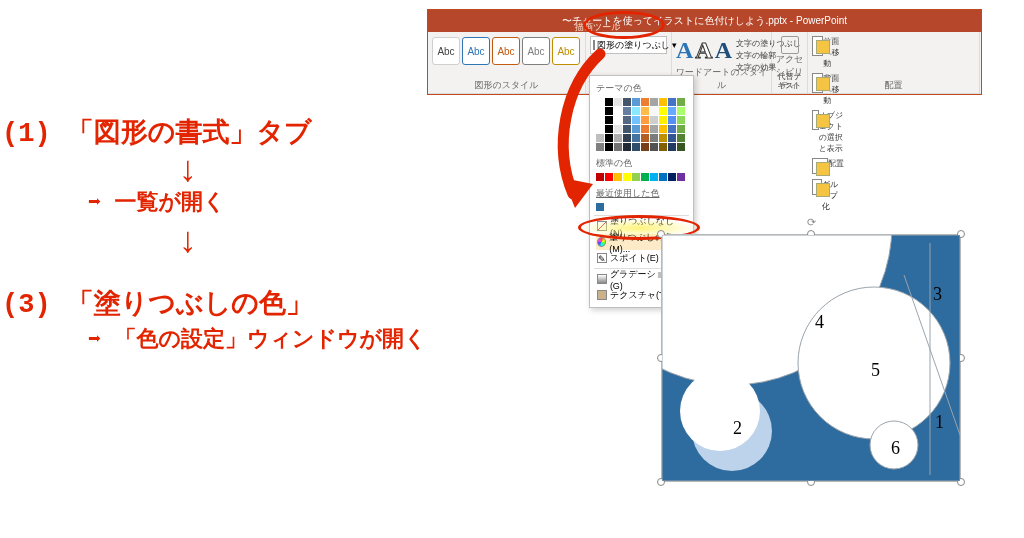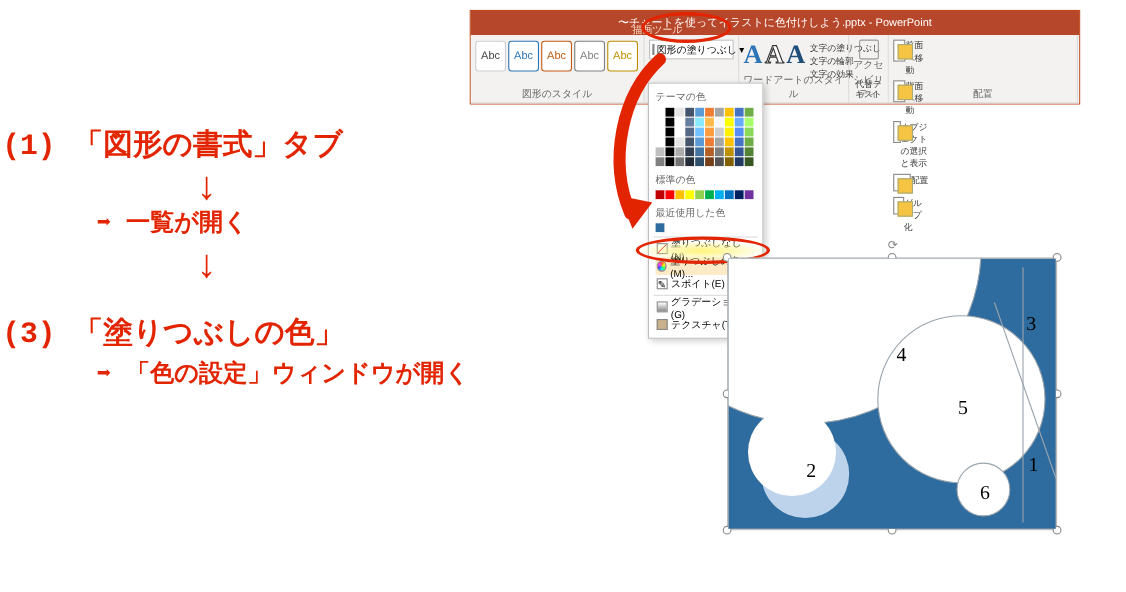--- a/index.html
+++ b/index.html
@@ -257,21 +257,21 @@
       <div class="sw" style="background: rgb(255, 0, 0);"></div>
       <div class="sw" style="background: rgb(255, 192, 0);"></div>
       <div class="sw" style="background: rgb(255, 255, 0);"></div>
       <div class="sw" style="background: rgb(146, 208, 80);"></div>
       <div class="sw" style="background: rgb(0, 176, 80);"></div>
       <div class="sw" style="background: rgb(0, 176, 240);"></div>
       <div class="sw" style="background: rgb(0, 112, 192);"></div>
       <div class="sw" style="background: rgb(0, 32, 96);"></div>
       <div class="sw" style="background: rgb(112, 48, 160);"></div>
     </div>
-  <div class="dd-title" style="margin-top:6px;">最近使用した色</div>
+  <div class="dd-title" style="margin-top:6px;text-decoration:underline;">最近使用した色</div>
   <div class="std-row" id="recent-row">
       <div class="sw" style="background: rgb(46, 107, 158);"></div>
     </div>
   <div style="border-top:1px solid #ddd;margin:4px -2px 2px;"></div>
   <div class="dd-item">
       <span class="mini" style="background:linear-gradient(135deg,#fff 45%,#d33 47%,#d33 53%,#fff 55%);"></span>
       <span>塗りつぶしなし(N)</span>
     </div>
   <div class="dd-item" style="background:#fdebc8;">
       <span class="mini" style="background:conic-gradient(#f44,#ff0,#4f4,#0ff,#44f,#f4f,#f44);border-radius:50%;"></span>

